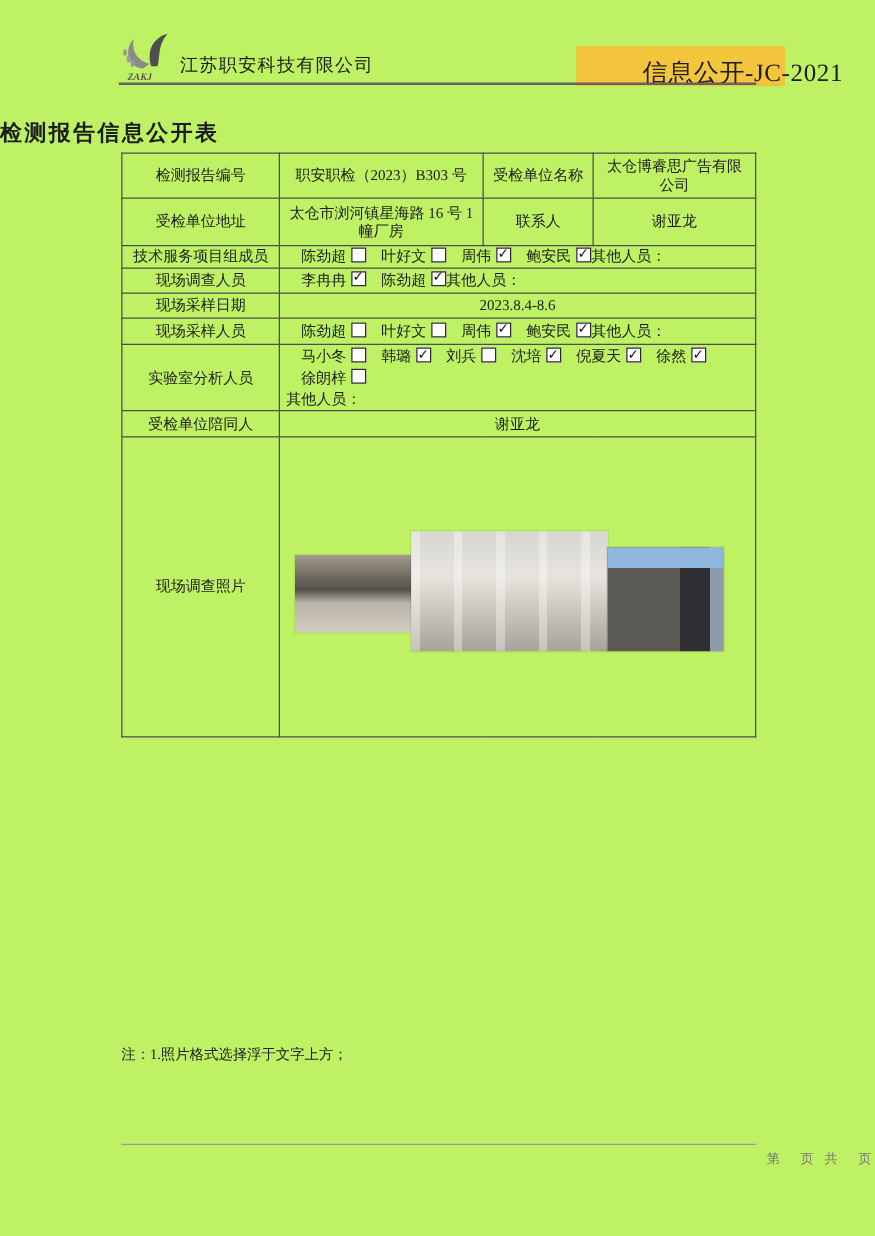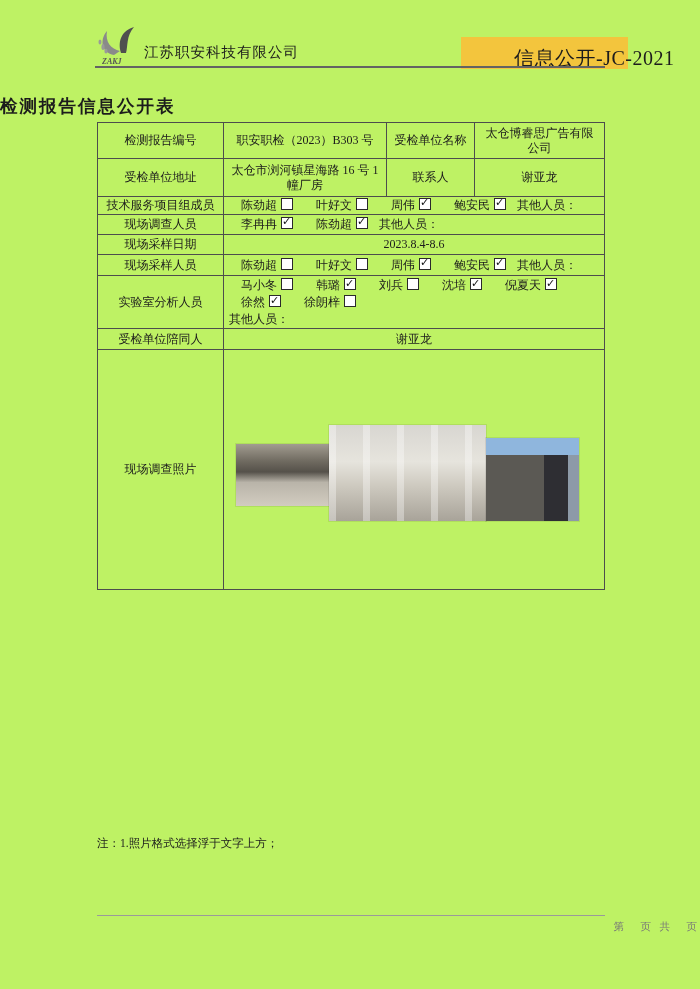--- a/index.html
+++ b/index.html
@@ -20,21 +20,21 @@
   
   .tblwrap{position:absolute;left:97px;top:122px;}
   table{border-collapse:collapse;table-layout:fixed;width:507px;}
   td{border:1px solid #4d4d4d;font-size:12px;padding:1px 5px;vertical-align:middle;
      text-align:center;line-height:1.25;}
   td.left{text-align:left;}
   td.photocell{position:relative;padding:0;}
   .lab-cell{line-height:1.4;}
 
   
-  .person{margin-right:11px;white-space:nowrap;padding-left:12px;}
+  .person{white-space:nowrap;padding-left:12px;}
   .cb{display:inline-block;width:10px;height:10px;border:1px solid #2a2a2a;
       margin-left:4px;vertical-align:-1px;position:relative;background:#fff;}
   .cb.on::after{content:"\2713";position:absolute;left:0px;top:-3px;font-size:11px;
       font-weight:bold;font-family:"DejaVu Sans",sans-serif;color:#111;}
   .suffix-block{display:block;}
 
   
   .ph{position:absolute;box-shadow:0 0 0 1px rgba(0,0,0,.08);}
   .s1{left:12px;top:94px;width:93px;height:62px;
       background:linear-gradient(180deg,#a29c90 0%,#6f6a60 28%,#55514a 45%,#b9b4a9 62%,#d2ccc0 100%);}

